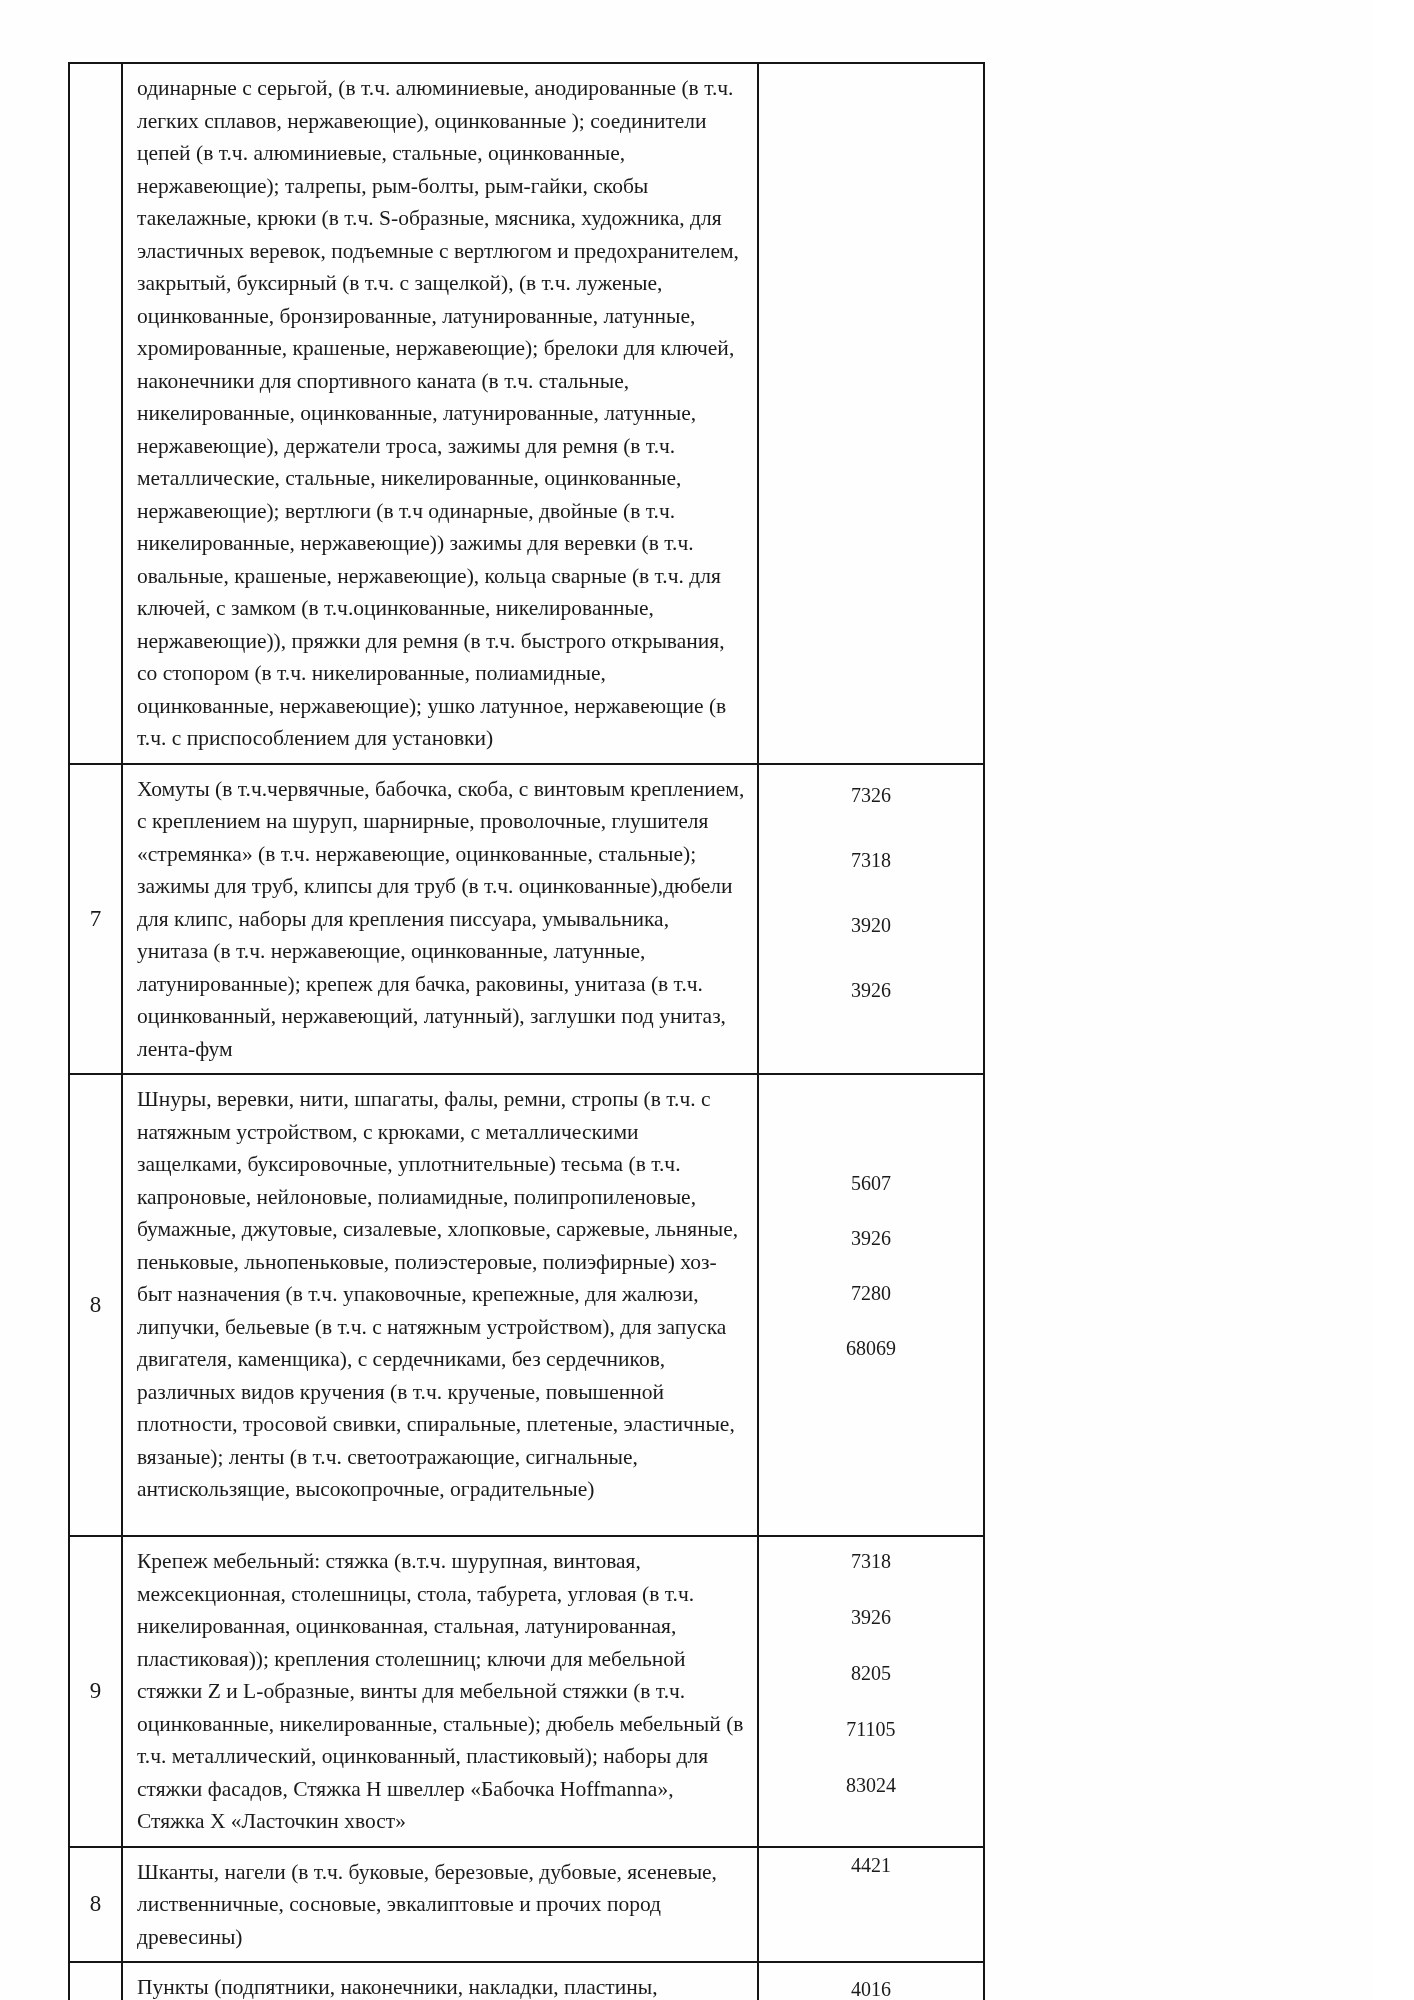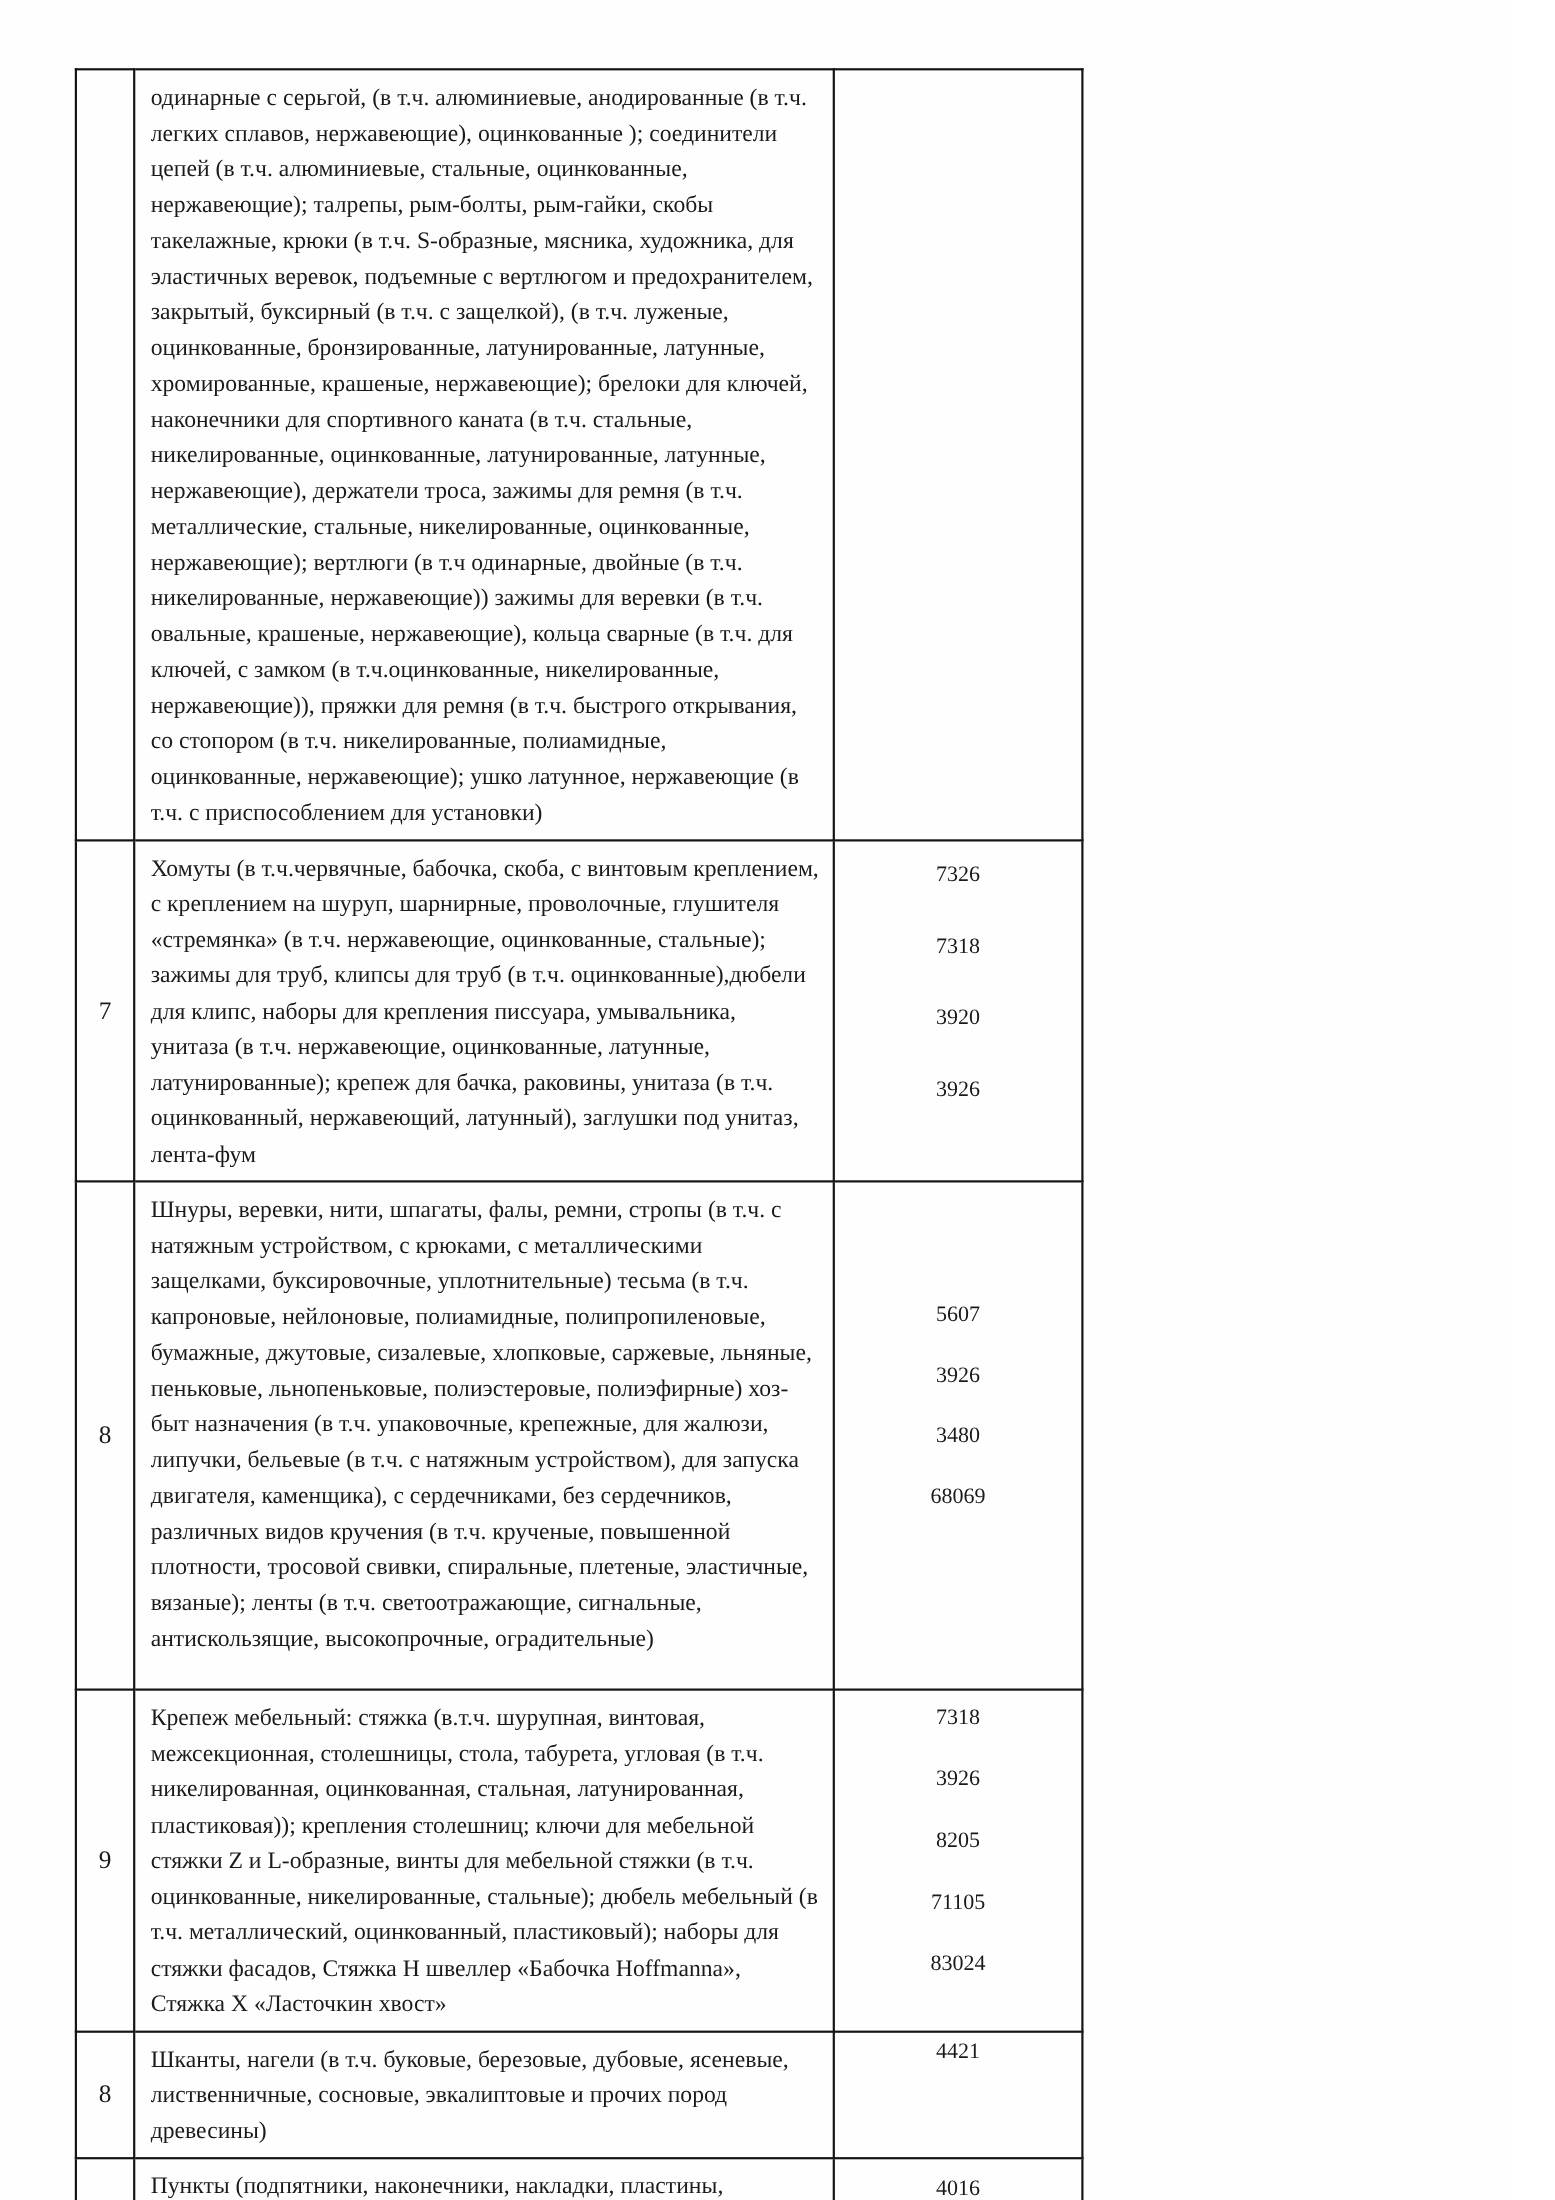--- a/index.html
+++ b/index.html
@@ -54,21 +54,21 @@
   tbody tr:nth-child(1) { height: 648px; }
   tbody tr:nth-child(2) { height: 272px; }
   tbody tr:nth-child(3) { height: 462px; }
   tbody tr:nth-child(4) { height: 260px; }
   tbody tr:nth-child(5) { height: 86px;  }
   tbody tr:nth-child(6) { height: 320px; }
   
   tbody tr:nth-child(2) .col-codes { padding-top: 14px; }
   tbody tr:nth-child(2) .code { margin-bottom: 32px; }
   tbody tr:nth-child(3) .col-codes { padding-top: 92px; }
-  tbody tr:nth-child(3) .code { margin-bottom: 22px; margin-top: 12px; }
+  tbody tr:nth-child(3) .code { margin-bottom: 22px; }
   tbody tr:nth-child(4) .col-codes { padding-top: 8px; }
   tbody tr:nth-child(4) .code { margin-bottom: 23px; }
   tbody tr:nth-child(5) .col-codes { }
   tbody tr:nth-child(6) .col-codes { padding-top: 10px; }
   tbody tr:nth-child(6) .code { margin-bottom: 24px; }
 </style>
 </head>
 <body>
 
 <div class="page">
@@ -93,21 +93,21 @@
             <div class="code">3920</div>
             <div class="code">3926</div>
           </td>
         </tr>
         <tr>
           <td class="col-num">8</td>
           <td class="col-desc">Шнуры, веревки, нити, шпагаты, фалы, ремни, стропы (в т.ч. с натяжным устройством, с крюками, с металлическими защелками, буксировочные, уплотнительные) тесьма  (в т.ч. капроновые, нейлоновые, полиамидные, полипропиленовые, бумажные, джутовые, сизалевые,  хлопковые, саржевые, льняные, пеньковые, льнопеньковые, полиэстеровые, полиэфирные) хоз-быт назначения (в т.ч. упаковочные, крепежные, для жалюзи, липучки, бельевые (в т.ч. с натяжным устройством), для запуска двигателя, каменщика), с сердечниками, без сердечников, различных видов кручения (в т.ч. крученые, повышенной плотности, тросовой свивки, спиральные, плетеные, эластичные, вязаные); ленты (в т.ч. светоотражающие, сигнальные, антискользящие, высокопрочные, оградительные)</td>
           <td class="col-codes">
             <div class="code">5607</div>
             <div class="code">3926</div>
-            <div class="code">3480</div>
+            <div class="code">7280</div>
             <div class="code">68069</div>
           </td>
         </tr>
         <tr>
           <td class="col-num">9</td>
           <td class="col-desc"> Крепеж мебельный: стяжка (в.т.ч. шурупная, винтовая, межсекционная, столешницы, стола, табурета, угловая (в т.ч. никелированная, оцинкованная, стальная, латунированная, пластиковая)); крепления столешниц; ключи для мебельной стяжки  Z и L-образные, винты для мебельной стяжки (в т.ч. оцинкованные, никелированные, стальные); дюбель мебельный  (в т.ч. металлический, оцинкованный, пластиковый); наборы для стяжки фасадов, Стяжка Н швеллер «Бабочка Hoffmanna», Стяжка Х «Ласточкин хвост»</td>
           <td class="col-codes">
             <div class="code">7318</div>
             <div class="code">3926</div>
             <div class="code">8205</div>

